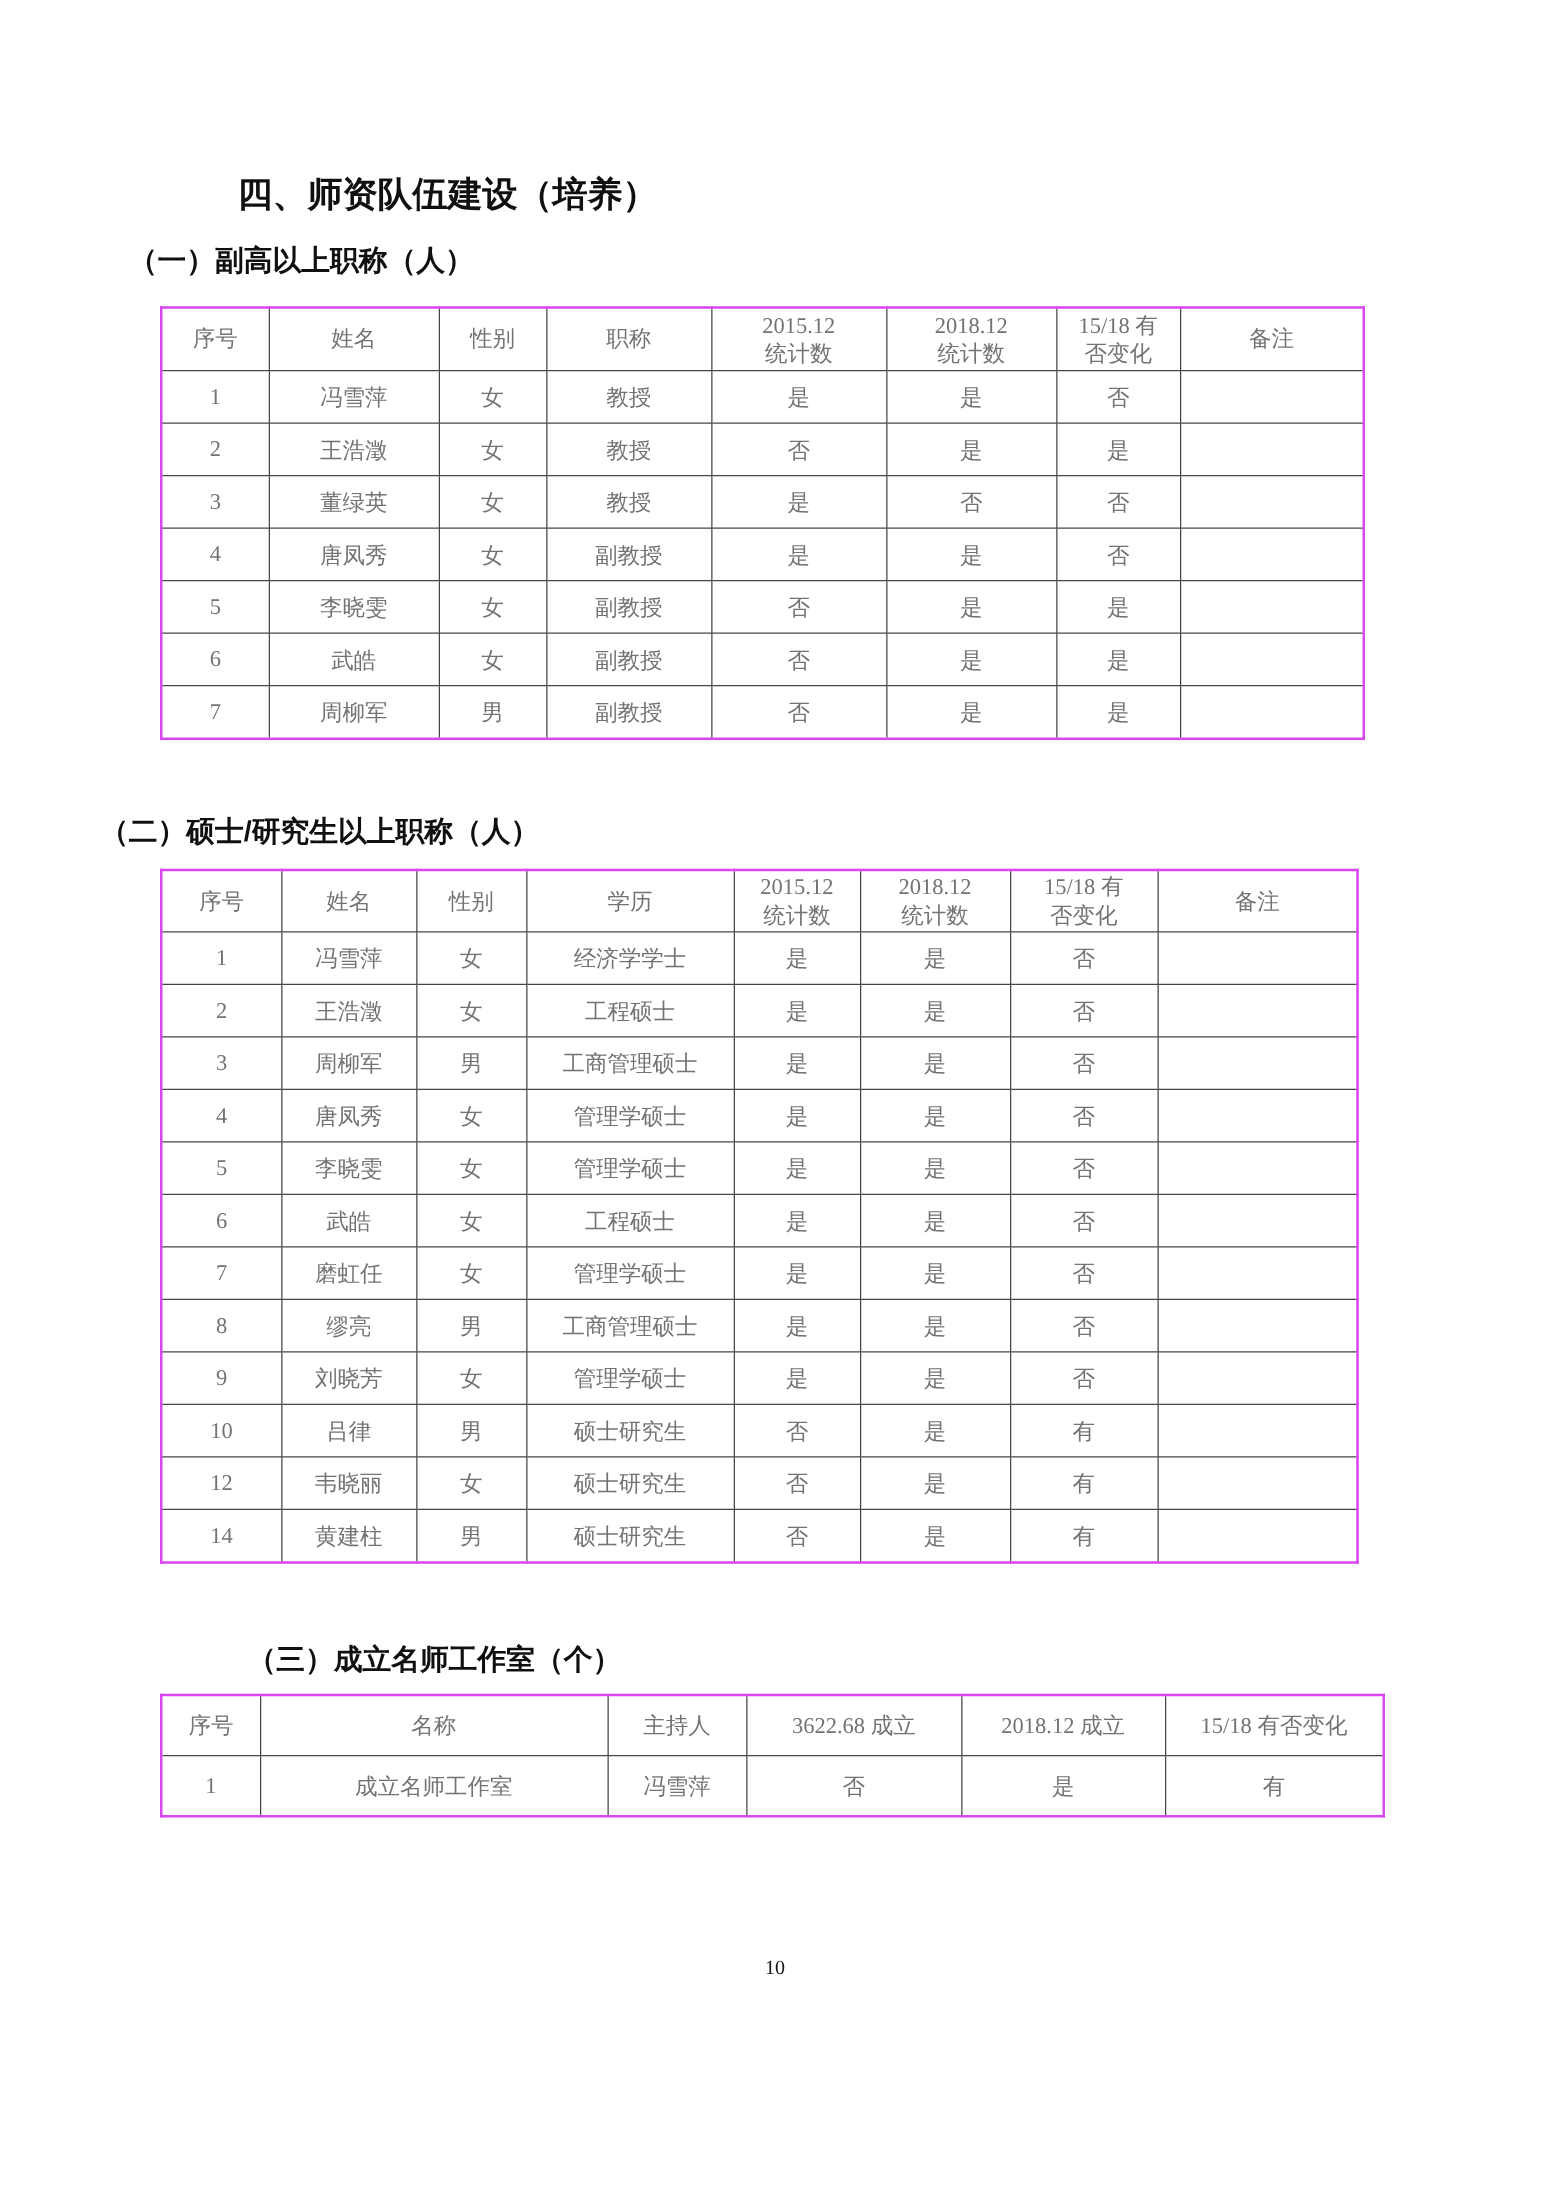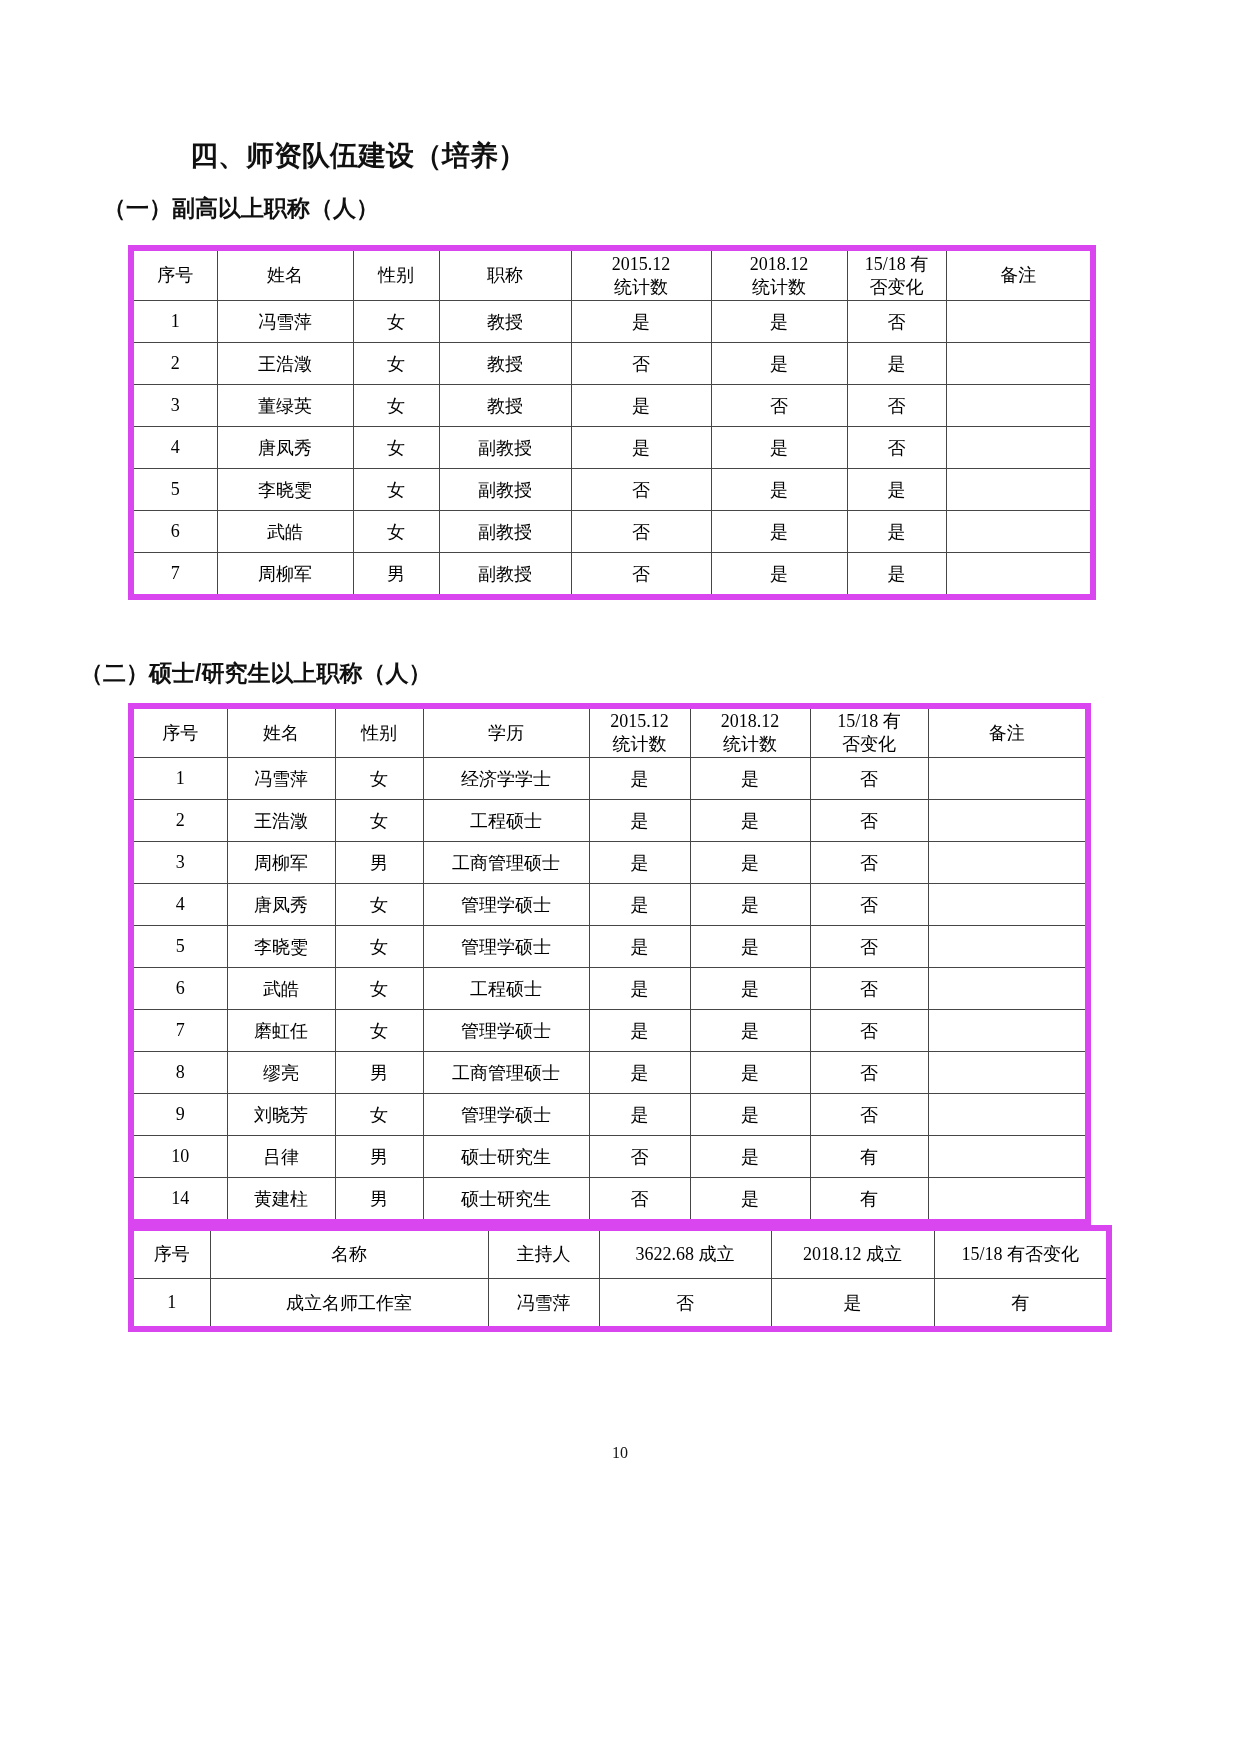--- a/index.html
+++ b/index.html
@@ -36,24 +36,24 @@
     line-height: 31px;
   }
   h2.sh-1 { margin: 21px 0 21px 103px; }
   h2.sh-2 { margin: 58px 0 14px 80px; }
   h2.sh-3 { margin: 61px 0 12px 198px; }
 
   table.doc-table {
     border-collapse: collapse;
     table-layout: fixed;
     margin-left: 128px;
-    border: 6px solid #d946ef;
+    border: 2px solid #d946ef;
     font-size: 18px;
     text-align: center;
-    color: #000000;
+    color: #737373;
     padding-left: 47px;
   }
   .doc-table th, .doc-table td {
     border: 1px solid #464646;
     padding: 0 2px;
     text-align: center;
     vertical-align: middle;
     font-weight: normal;
     overflow: hidden;
   }
@@ -315,34 +315,45 @@
             <td>10</td>
             <td>吕律</td>
             <td>男</td>
             <td>硕士研究生</td>
             <td>否</td>
             <td>是</td>
             <td>有</td>
             <td></td>
           </tr>
           <tr>
+            <td>12</td>
+            <td>韦晓丽</td>
+            <td>女</td>
+            <td>硕士研究生</td>
+            <td>否</td>
+            <td>是</td>
+            <td>有</td>
+            <td></td>
+          </tr>
+          <tr>
             <td>14</td>
             <td>黄建柱</td>
             <td>男</td>
             <td>硕士研究生</td>
             <td>否</td>
             <td>是</td>
             <td>有</td>
             <td></td>
           </tr>
         </tbody>
     </table>
   </section>
 
   <section>
+    <h2 class="section-heading sh-3">（三）成立名师工作室（个）</h2>
     <table class="doc-table t3">
       <colgroup>
         <col style="width:79px">
           <col style="width:278px">
           <col style="width:111px">
         <col style="width:172px">
           <col style="width:163px">
           <col style="width:175px">
       </colgroup>
       <thead>

